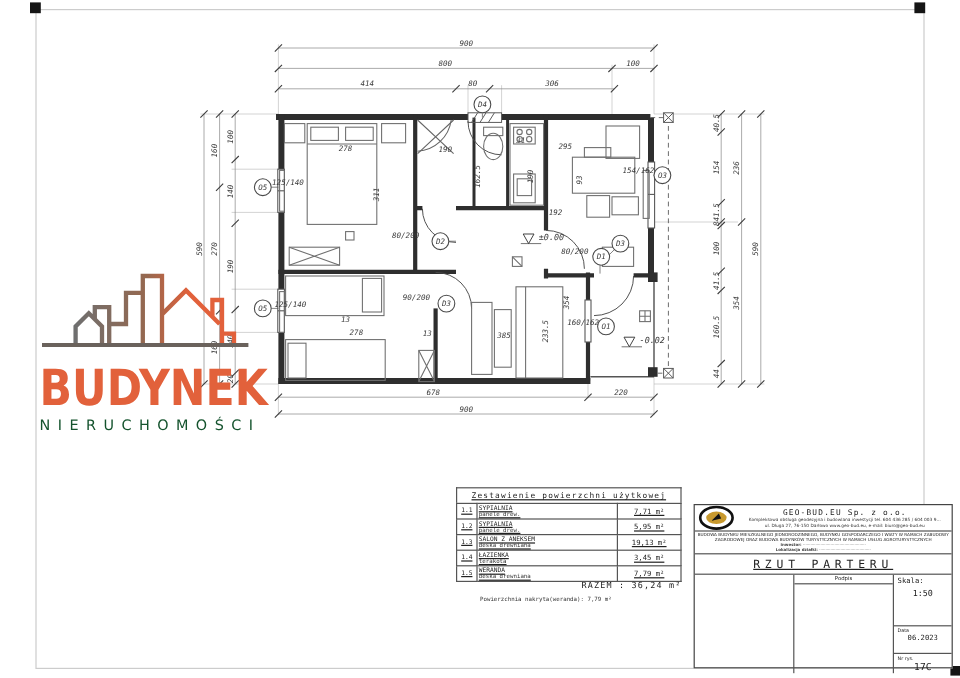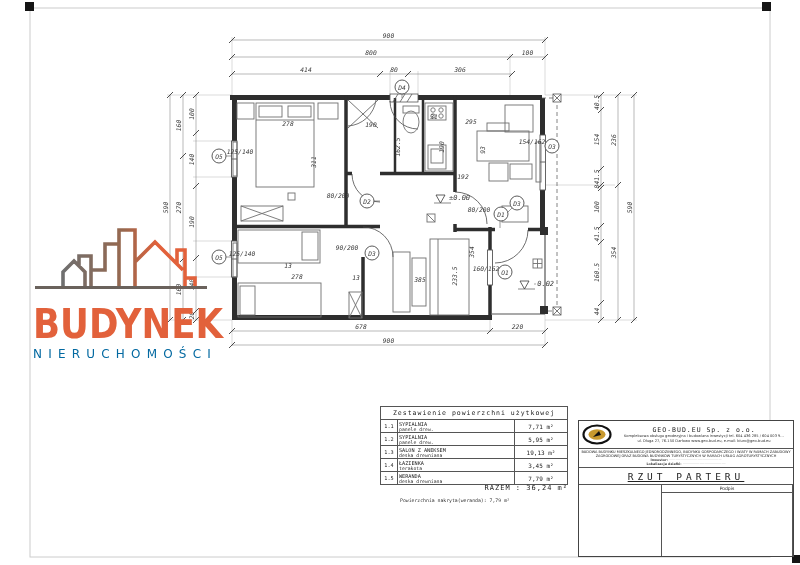--- a/index.html
+++ b/index.html
@@ -9,25 +9,25 @@
   .dim{font:italic 6.3px "DejaVu Sans Mono",monospace;fill:#3a3a3a;}
   .mid{text-anchor:middle;}
   .tag{font:italic 6.2px "DejaVu Sans Mono",monospace;text-anchor:middle;dominant-baseline:central;}
   .lvl{font:italic 7px "DejaVu Sans Mono",monospace;}
   .dimline{stroke:#8a8a8a;stroke-width:.6;}
   .tick{stroke:#3a3a3a;stroke-width:.9;}
   
   .wm{position:absolute;left:33px;top:200px;width:178px;}
   .wm-title{font-family:"DejaVu Sans",sans-serif;font-weight:800;font-size:37px;color:#e2613b;
     letter-spacing:0px;transform:scaleX(.96) scaleY(1.12);transform-origin:left top;line-height:1;margin-top:2px;}
-  .wm-sub{font-size:12px;letter-spacing:6.2px;color:#0369a1;margin-top:7px;white-space:nowrap;}
+  .wm-sub{font-size:12px;letter-spacing:6.2px;color:#14532d;margin-top:7px;white-space:nowrap;}
   
   .area-table{position:absolute;left:380px;top:406px;width:188px;color:#222;}
   .area-table table{border-collapse:collapse;width:100%;}
-  .area-table td,.at-title{border:0.5px solid #555;}
+  .area-table td,.at-title{border:0.5px solid #555;text-decoration:underline;}
   .at-title{font:6.5px "DejaVu Sans Mono",monospace;text-align:center;padding:2px 0;letter-spacing:1px;border-bottom:none;}
   .area-table td{font:5.2px "DejaVu Sans Mono",monospace;padding:0 1px;height:12px;}
   td.no{width:14px;text-align:center;}
   td.nm .fl{font-size:4.8px;color:#333;}
   td.ar{width:50px;text-align:center;font-size:6px;}
   .razem{position:absolute;left:60px;top:78px;width:128px;font:7px "DejaVu Sans Mono",monospace;
     letter-spacing:1px;white-space:nowrap;text-align:right;}
   .note{position:absolute;left:20px;top:92px;font:4.8px "DejaVu Sans Mono",monospace;color:#333;white-space:nowrap;}
   
   .tb{position:absolute;left:578px;top:420px;width:214px;height:135px;border:1px solid #444;
@@ -416,16 +416,30 @@
       <div class="tb-caps">ZAGRODOWEJ ORAZ BUDOWA BUDYNKÓW TURYSTYCZNYCH W RAMACH USŁUG AGROTURYSTYCZNYCH</div>
       <div class="tb-lbl"><b>Inwestor:</b> <span>··················································</span></div>
       <div class="tb-lbl"><b>Lokalizacja działki:</b> <span>·········································</span></div>
     </div>
     <div class="tb-title">RZUT PARTERU</div>
     <div class="tb-bottom">
       <div class="tb-cell-a"></div>
       <div class="tb-cell-b">
         <div class="tb-podpis">Podpis</div>
       </div>
+      <div class="tb-col">
+        <div class="tb-skala">
+          <div class="l">Skala:</div>
+          <div class="v">1:50</div>
+        </div>
+        <div class="tb-data">
+          <div class="l">Data</div>
+          <div class="v">06.2023</div>
+        </div>
+        <div class="tb-nr">
+          <div class="l">Nr rys.</div>
+          <div class="v">17C</div>
+        </div>
+      </div>
     </div>
   </div>
 
 </div>
 
 </body></html>

